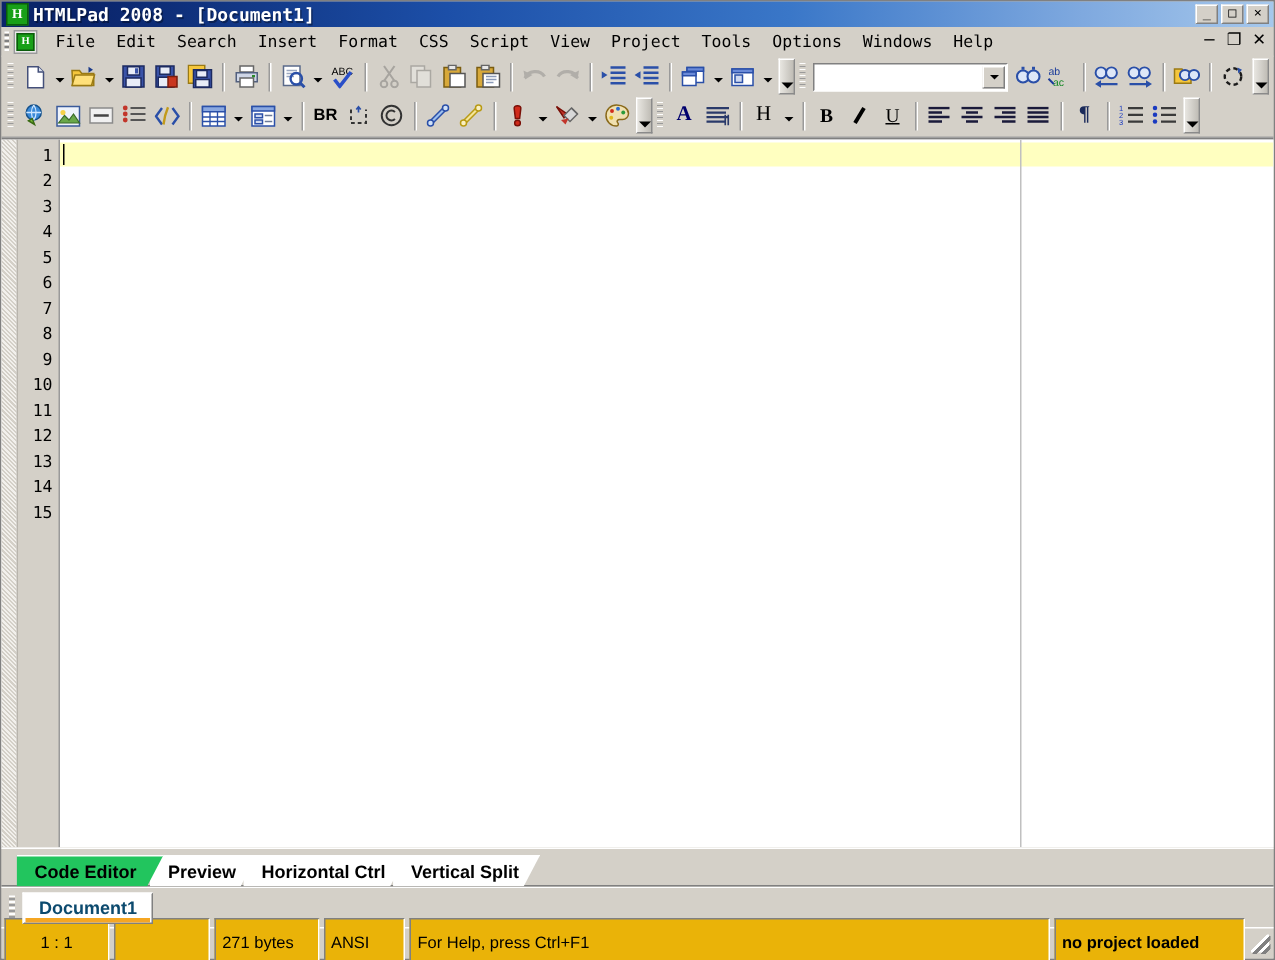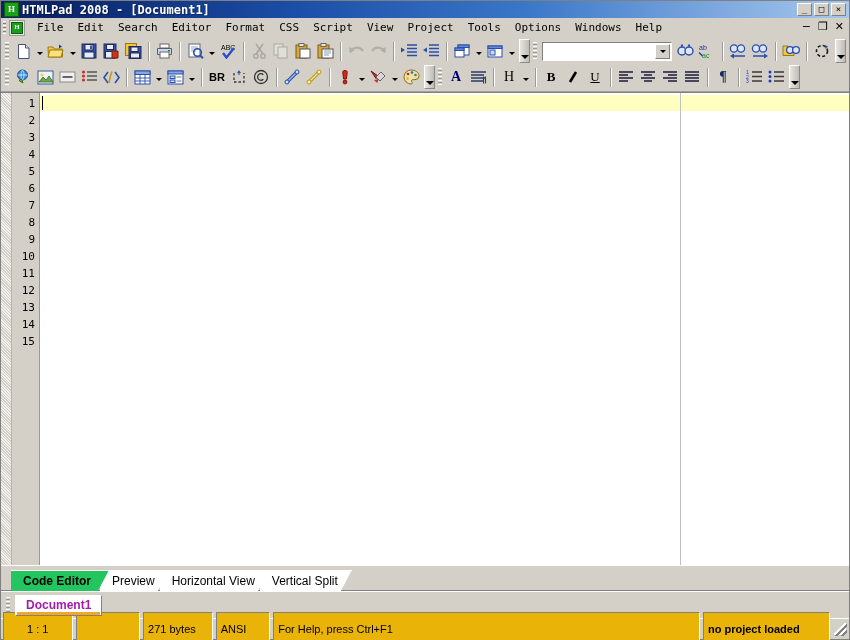--- a/index.html
+++ b/index.html
@@ -120,34 +120,34 @@
     border-top:1px solid #fff;
   }
   .vtab{
     height:21px;display:flex;align-items:center;box-sizing:border-box;
     font-size:12px;color:#000;background:#fff;position:relative;
     padding:0 14px 0 12px;margin-right:-9px;
     clip-path:polygon(0 0,100% 0,calc(100% - 11px) 100%,0 100%);
     border-top:1px solid #fff;
   }
   .vtab.active{font-weight:bold;background:#22c55e;z-index:5;padding-right:18px;}
-  .vtab.inactive{background:#fff;z-index:1;}
+  .vtab.inactive{background:#fff;z-index:1;font-weight:bold;}
   .vtabs-line{position:absolute;left:0;right:0;bottom:0;height:1px;background:#808080;}
 
   
   .doctabs{
     height:27px;flex:0 0 27px;background:#d4d0c8;display:flex;align-items:center;
     padding-left:4px;box-sizing:border-box;border-top:1px solid #fff;
   }
   .dt-grip{width:4px;height:16px;margin:0 5px 0 1px;flex:0 0 4px;
     background:repeating-linear-gradient(to bottom,#fefefe 0 1px,#d4d0c8 1px 2px,#9a9a9a 2px 3px,#d4d0c8 3px 4px);}
   .doctab{
     height:21px;background:#fff;border:1px solid;border-color:#fff #808080 #808080 #fff;
     display:flex;align-items:center;padding:0 10px;box-sizing:border-box;
-    font-size:12px;font-weight:bold;color:#a21caf;position:relative;
+    font-size:12px;font-weight:bold;color:#0c4a6e;position:relative;
   }
   .doctab .ubar{position:absolute;left:1px;right:1px;bottom:0px;height:3px;background:#f5a623;}
 
   
   .statusbar{
     height:21px;flex:0 0 21px;background:#d4d0c8;display:flex;align-items:center;
     padding:0 2px;box-sizing:border-box;gap:3px;border-top:1px solid #fff;
   }
   .sp{
     height:34px;box-sizing:border-box;display:flex;align-items:center;
@@ -182,21 +182,21 @@
   </div>
 
   <div class="menubar">
     <div class="menu-grip"></div>
     <div class="mdi-icon">
         <i>H</i>
       </div>
     <div class="menu-item">File</div>
     <div class="menu-item">Edit</div>
     <div class="menu-item">Search</div>
-    <div class="menu-item">Editor</div>
+    <div class="menu-item">Insert</div>
     <div class="menu-item">Format</div>
     <div class="menu-item">CSS</div>
     <div class="menu-item">Script</div>
     <div class="menu-item">View</div>
     <div class="menu-item">Project</div>
     <div class="menu-item">Tools</div>
     <div class="menu-item">Options</div>
     <div class="menu-item">Windows</div>
     <div class="menu-item">Help</div>
     <div class="mdi-btns">
@@ -666,21 +666,21 @@
       <div class="cur-line"></div>
       <div class="margin-guide"></div>
       <div class="caret"></div>
       <div class="code-text"></div>
     </div>
   </div>
 
   <div class="viewtabs">
     <div class="vtab active">Code Editor</div>
     <div class="vtab inactive">Preview</div>
-    <div class="vtab inactive">Horizontal View</div>
+    <div class="vtab inactive">Horizontal Ctrl</div>
     <div class="vtab inactive">Vertical Split</div>
     <div class="vtabs-line"></div>
   </div>
 
   <div class="doctabs">
     <div class="dt-grip"></div>
     <div class="doctab">
       <span>Document1</span>
       <span class="ubar"></span>
     </div>

